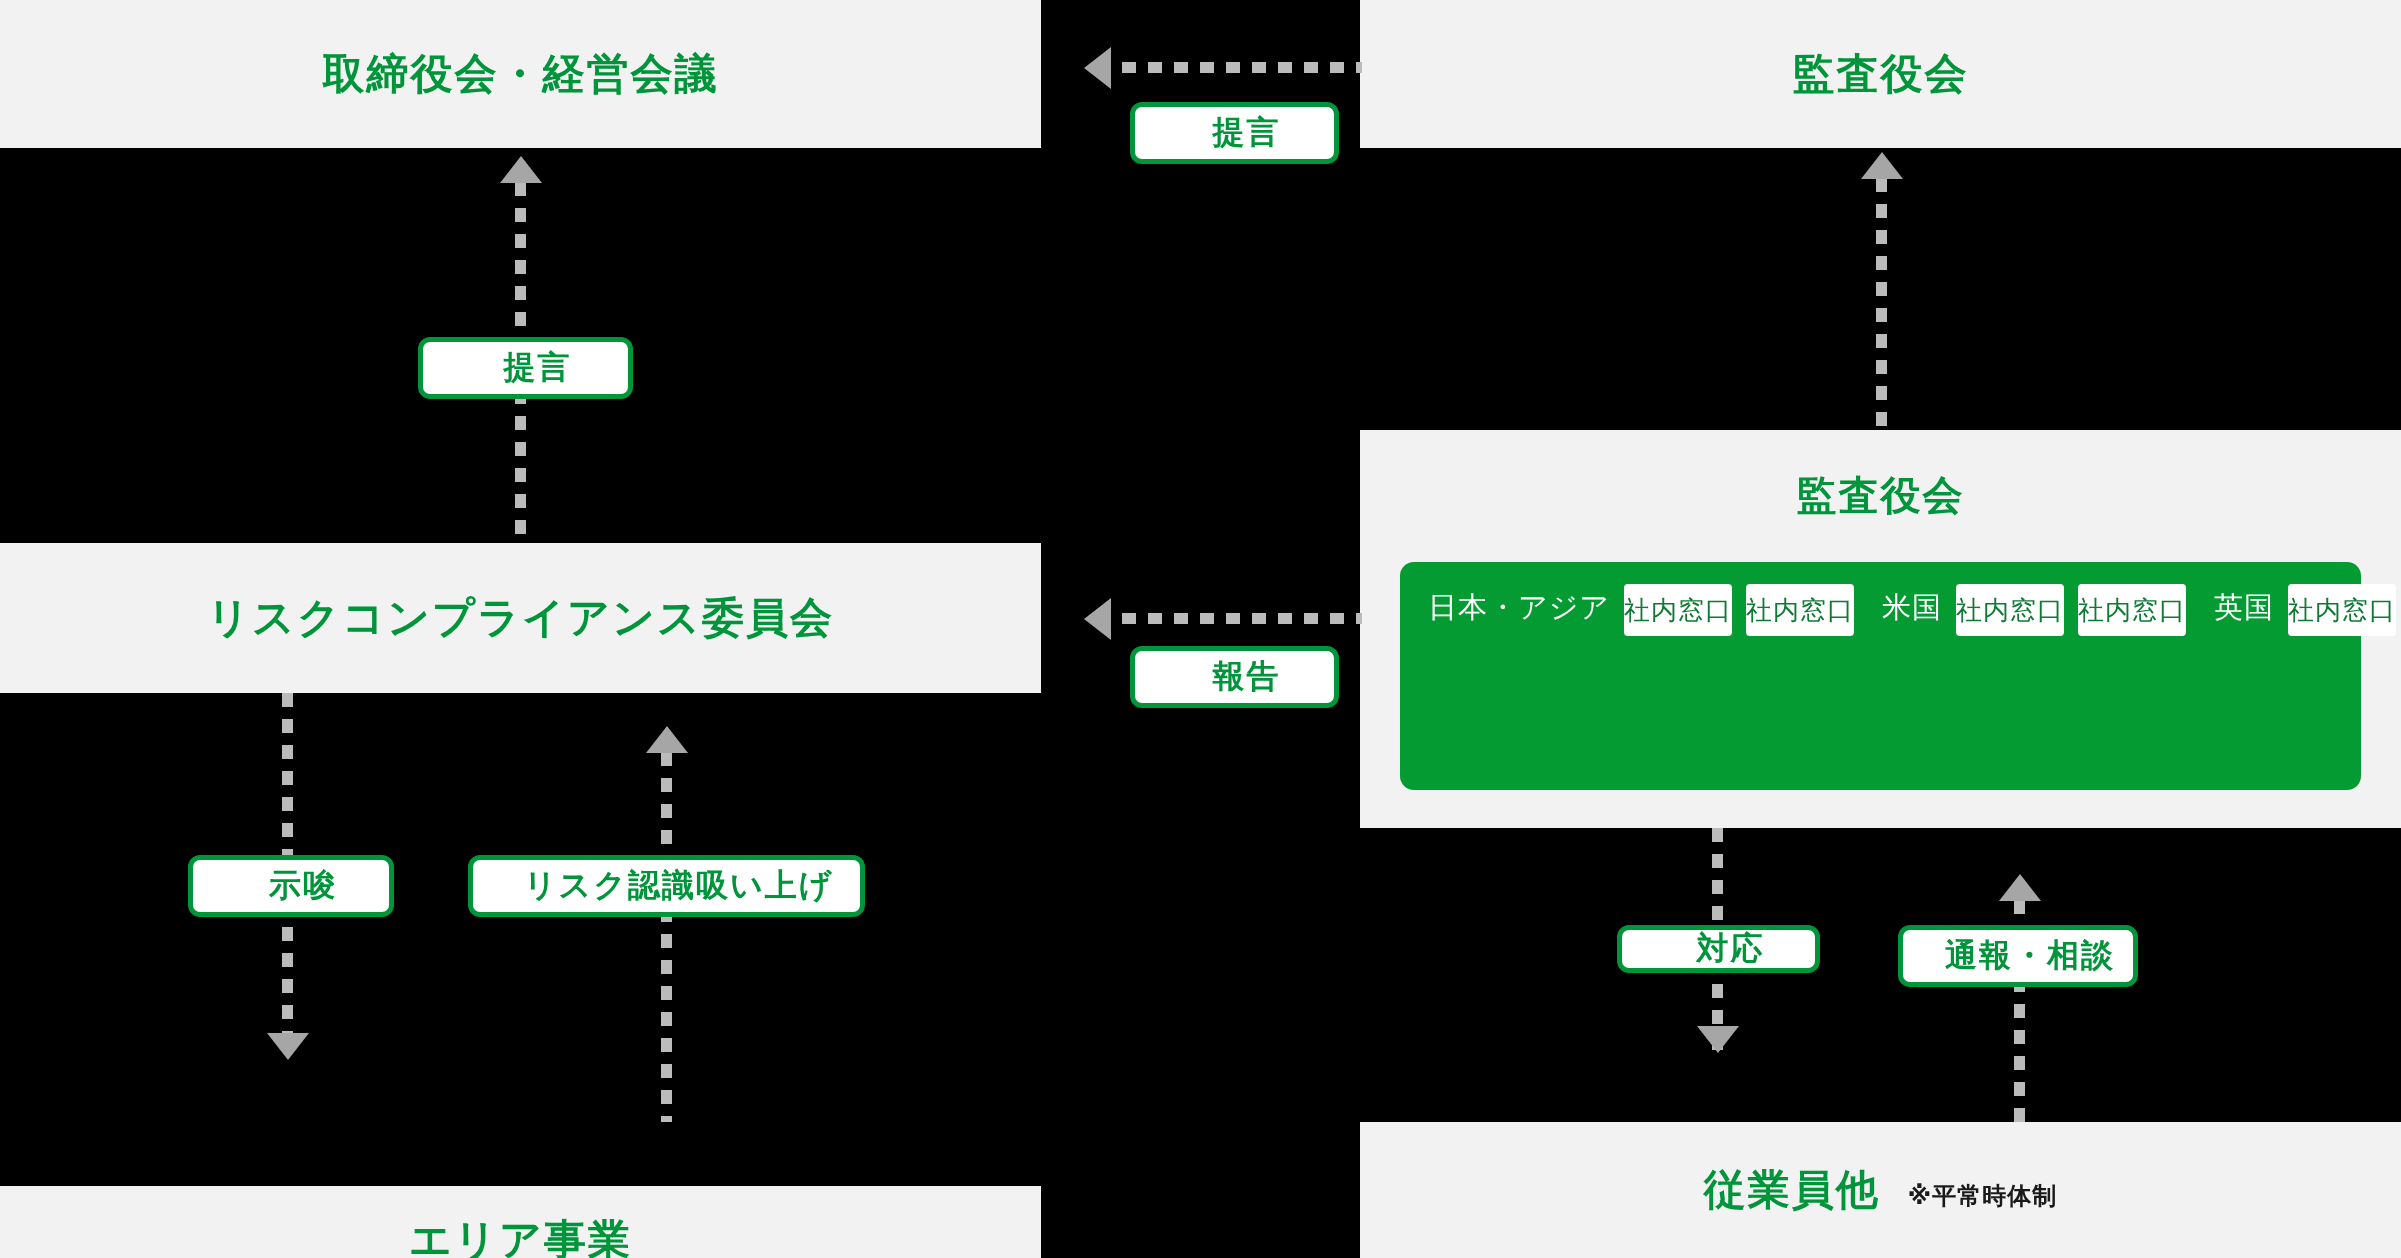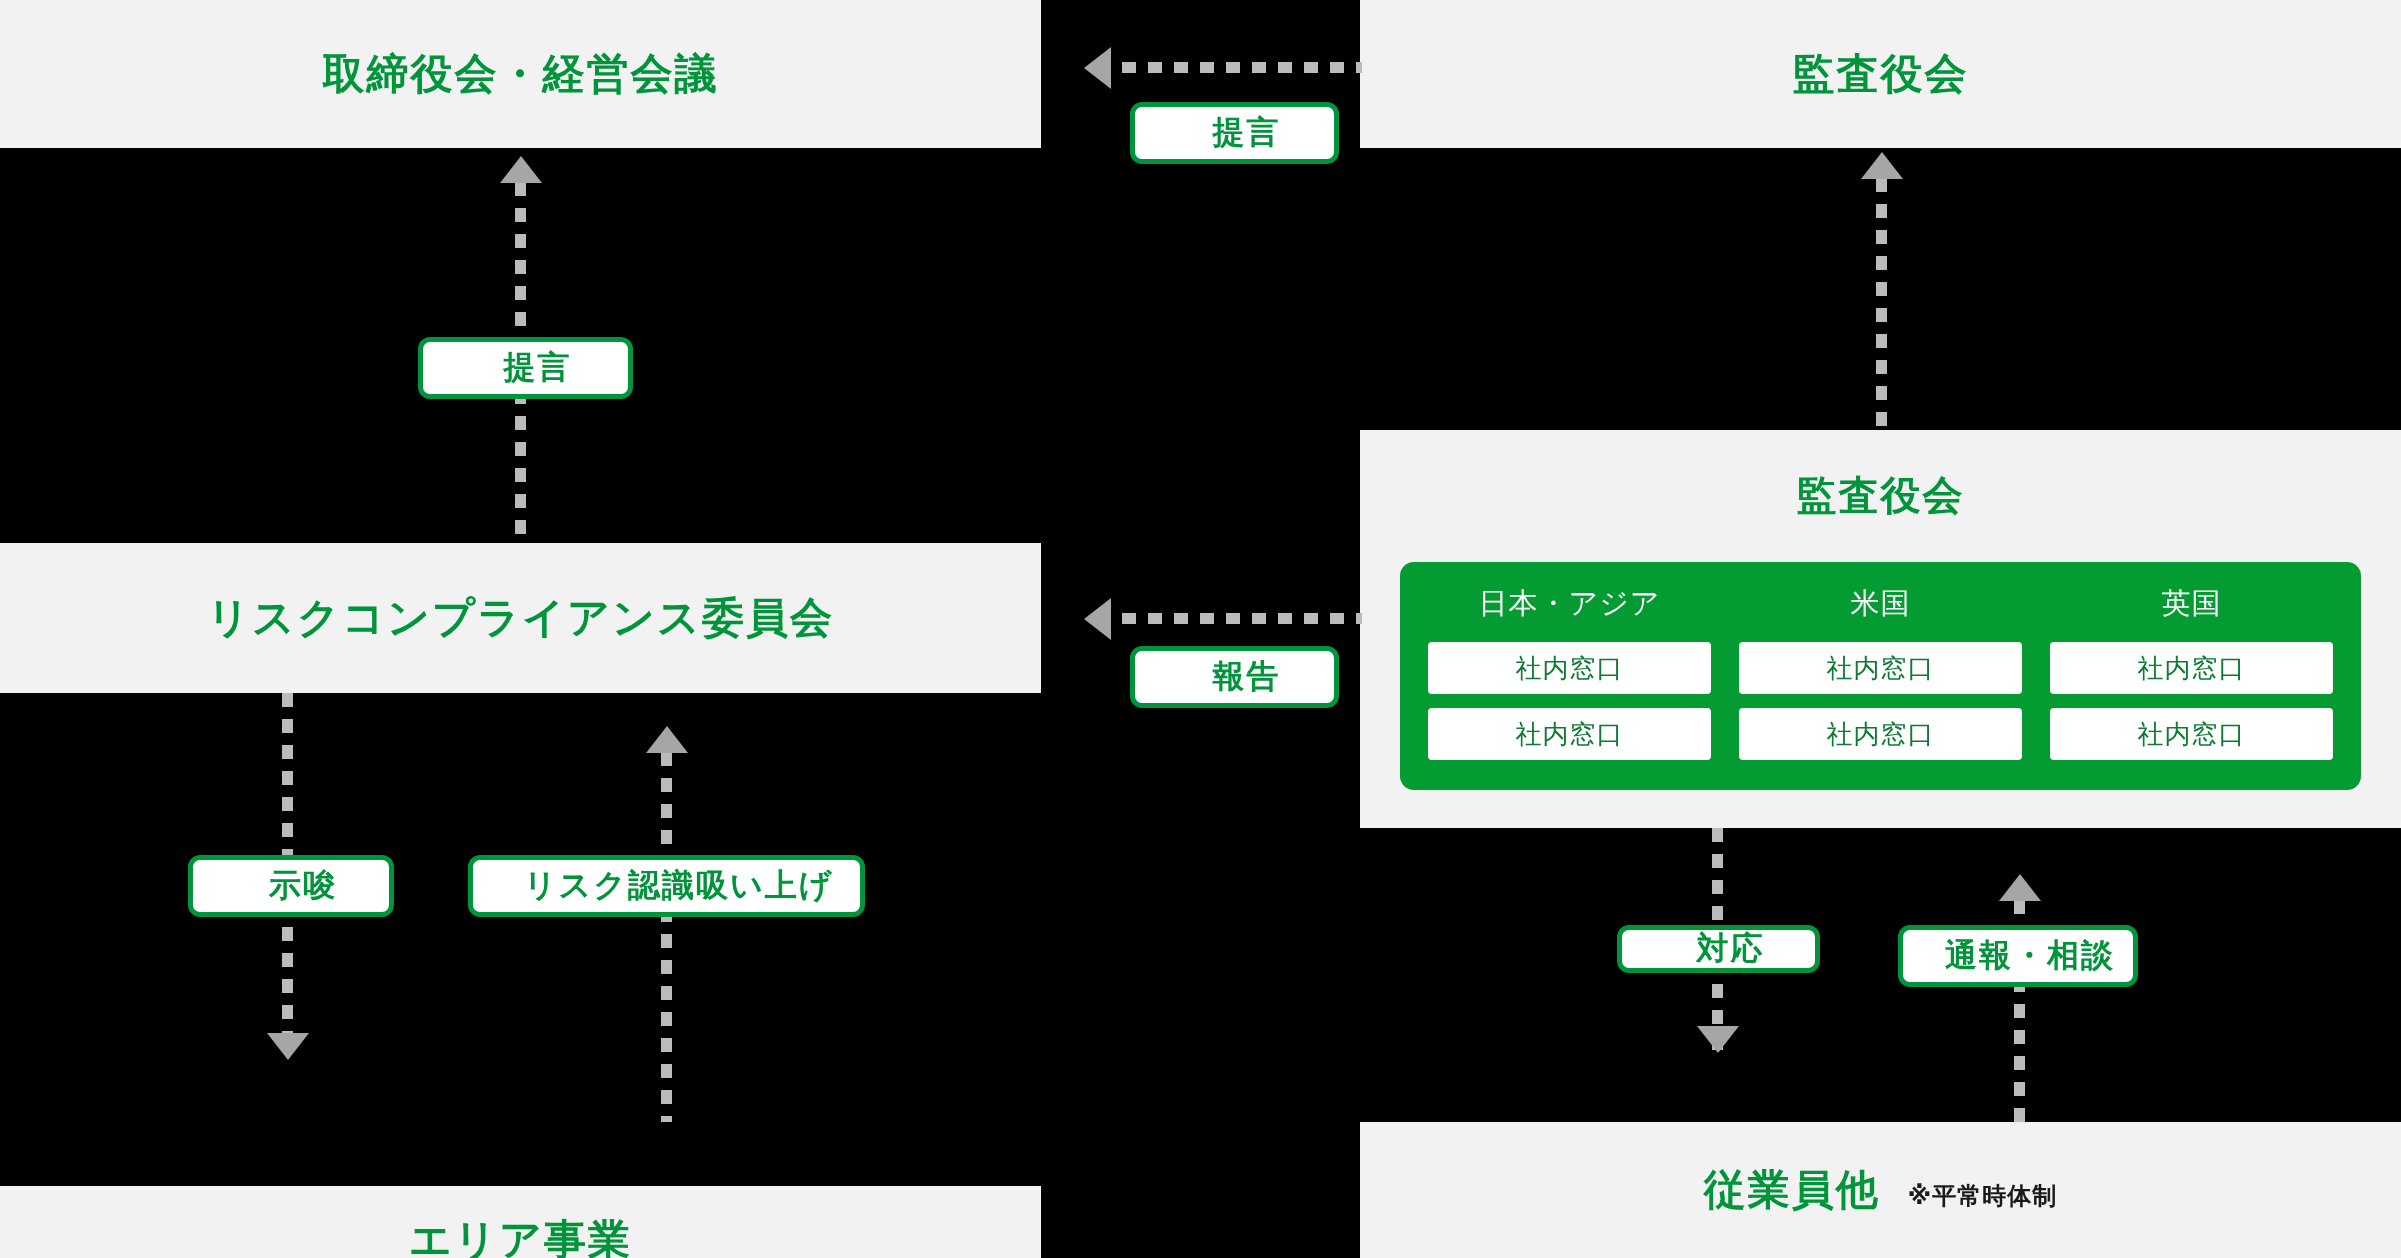--- a/index.html
+++ b/index.html
@@ -31,21 +31,21 @@
   .audit-heading{
     position:absolute;left:0;right:0;top:38px;text-align:center;
     color:#00953A;font-size:40px;font-weight:bold;letter-spacing:2px;
   }
   .green-card{
     position:absolute;left:40px;top:132px;width:961px;height:228px;
     background:#059B33;border-radius:14px;
     display:flex;flex-direction:row;align-items:flex-start;
     padding:22px 28px 0 28px;box-sizing:border-box;gap:28px;
   }
-  .region-col{flex:1;display:flex;flex-direction:column;align-items:center;gap:14px;}
+  .region-col{flex:1;display:flex;flex-direction:row;align-items:center;gap:14px;}
   .region-name{
     color:#fff;font-size:29px;font-weight:normal;letter-spacing:1px;
     white-space:nowrap;margin-bottom:4px;
   }
   .window-box{
     width:100%;height:52px;background:#fff;border-radius:4px;
     display:flex;align-items:center;justify-content:center;
     color:#0E7A33;font-size:26px;letter-spacing:1px;white-space:nowrap;
   }
 

